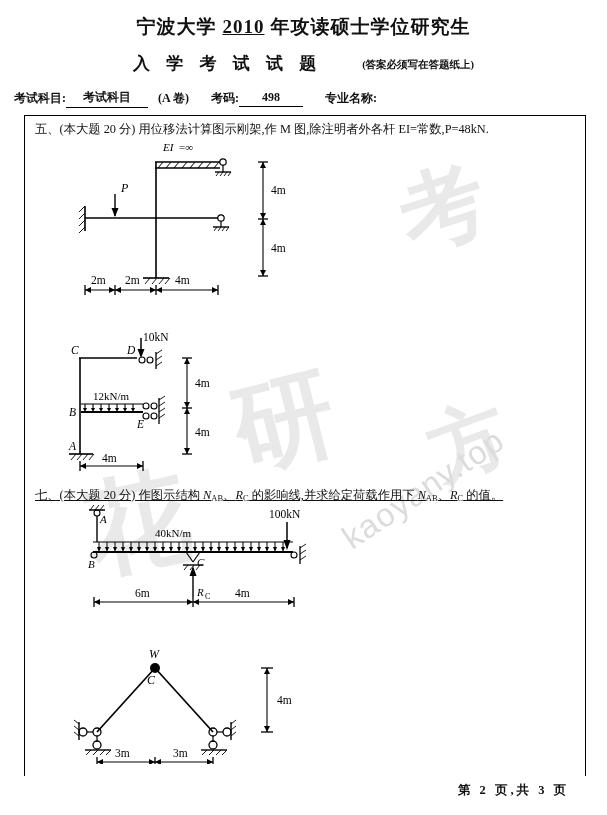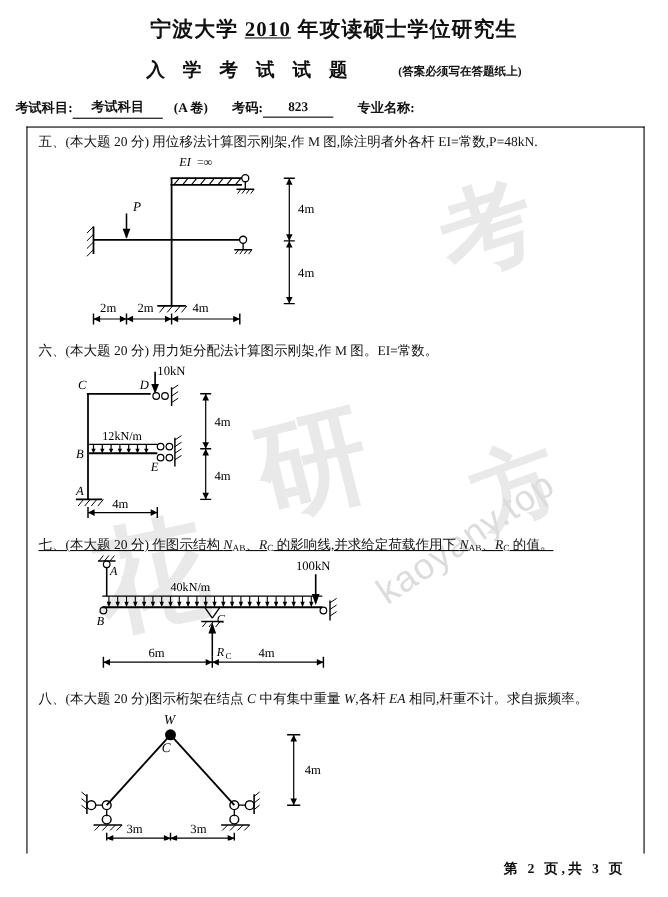--- a/index.html
+++ b/index.html
@@ -172,21 +172,21 @@
     <div class="title-2">
       <span class="spaced">入 学 考 试 试 题</span><span class="note">(答案必须写在答题纸上)</span>
     </div>
     <div class="meta-row">
       <span class="lbl">考试科目:</span>
       <span class="val v-subject">考试科目</span>
       <span class="gap-s"></span>
       <span class="lbl">(A 卷)</span>
       <span class="gap-m"></span>
       <span class="lbl">考码:</span>
-      <span class="val v-code">823</span>
+      <span class="val v-code">498</span>
       <span class="gap-m"></span>
       <span class="lbl">专业名称:</span>
     </div>
   </div>
 
   <div class="frame">
     <div class="frame-inner">
 
       <div class="qtext" style="top:6px;">五、(本大题 20 分) 用位移法计算图示刚架,作 M 图,除注明者外各杆 EI=常数,P=48kN.</div>
 
@@ -274,21 +274,20 @@
           <polygon points="66,149 66,155 60,152" fill="#000"></polygon>
           <polygon points="95,149 95,155 101,152" fill="#000"></polygon>
           <polygon points="107,149 107,155 101,152" fill="#000"></polygon>
           <polygon points="157,149 157,155 163,152" fill="#000"></polygon>
           <text x="36" y="146" font-size="11.5">2m</text>
           <text x="70" y="146" font-size="11.5">2m</text>
           <text x="120" y="146" font-size="11.5">4m</text>
         </svg>
       </div>
 
-      <div class="qtext" style="top:196px;">六、(本大题 20 分) 用力矩分配法计算图示刚架,作 M 图。EI=常数。</div>
 
       <div class="fig" style="left:30px; top:212px;">
         <svg width="280" height="150" viewBox="0 0 280 150">
 
           <text x="88" y="13" font-size="11.5">10kN</text>
           <line x1="86" y1="10" x2="86" y2="28" stroke="#000" stroke-width="1.5"></line>
           <polygon points="82.5,21 89.5,21 86,30" fill="#000"></polygon>
 
           <line x1="24" y1="30" x2="82" y2="30" stroke="#000" stroke-width="1.6"></line>
           <text x="16" y="26" font-size="11.5" class="it">C</text>
@@ -479,23 +478,20 @@
           <line x1="247" y1="95" x2="247" y2="105" stroke="#000" stroke-width="1.3"></line>
           <polygon points="53,97 53,103 47,100" fill="#000"></polygon>
           <polygon points="140,97 140,103 146,100" fill="#000"></polygon>
           <polygon points="152,97 152,103 146,100" fill="#000"></polygon>
           <polygon points="241,97 241,103 247,100" fill="#000"></polygon>
           <text x="88" y="95" font-size="11.5">6m</text>
           <text x="188" y="95" font-size="11.5">4m</text>
         </svg>
       </div>
 
-      <div class="qtext" style="top:512px;">
-        八、(本大题 20 分)图示桁架在结点 <i>C</i> 中有集中重量 <i>W</i>,各杆 <i>EA</i> 相同,杆重不计。求自振频率。
-      </div>
 
       <div class="fig" style="left:30px; top:528px;">
         <svg width="300" height="120" viewBox="0 0 300 120">
 
           <text x="94" y="14" font-size="12" class="it">W</text>
 
           <circle cx="100" cy="24" r="5" fill="#000"></circle>
           <text x="92" y="40" font-size="12" class="it">C</text>
 
           <line x1="100" y1="24" x2="42" y2="88" stroke="#000" stroke-width="1.7"></line>

